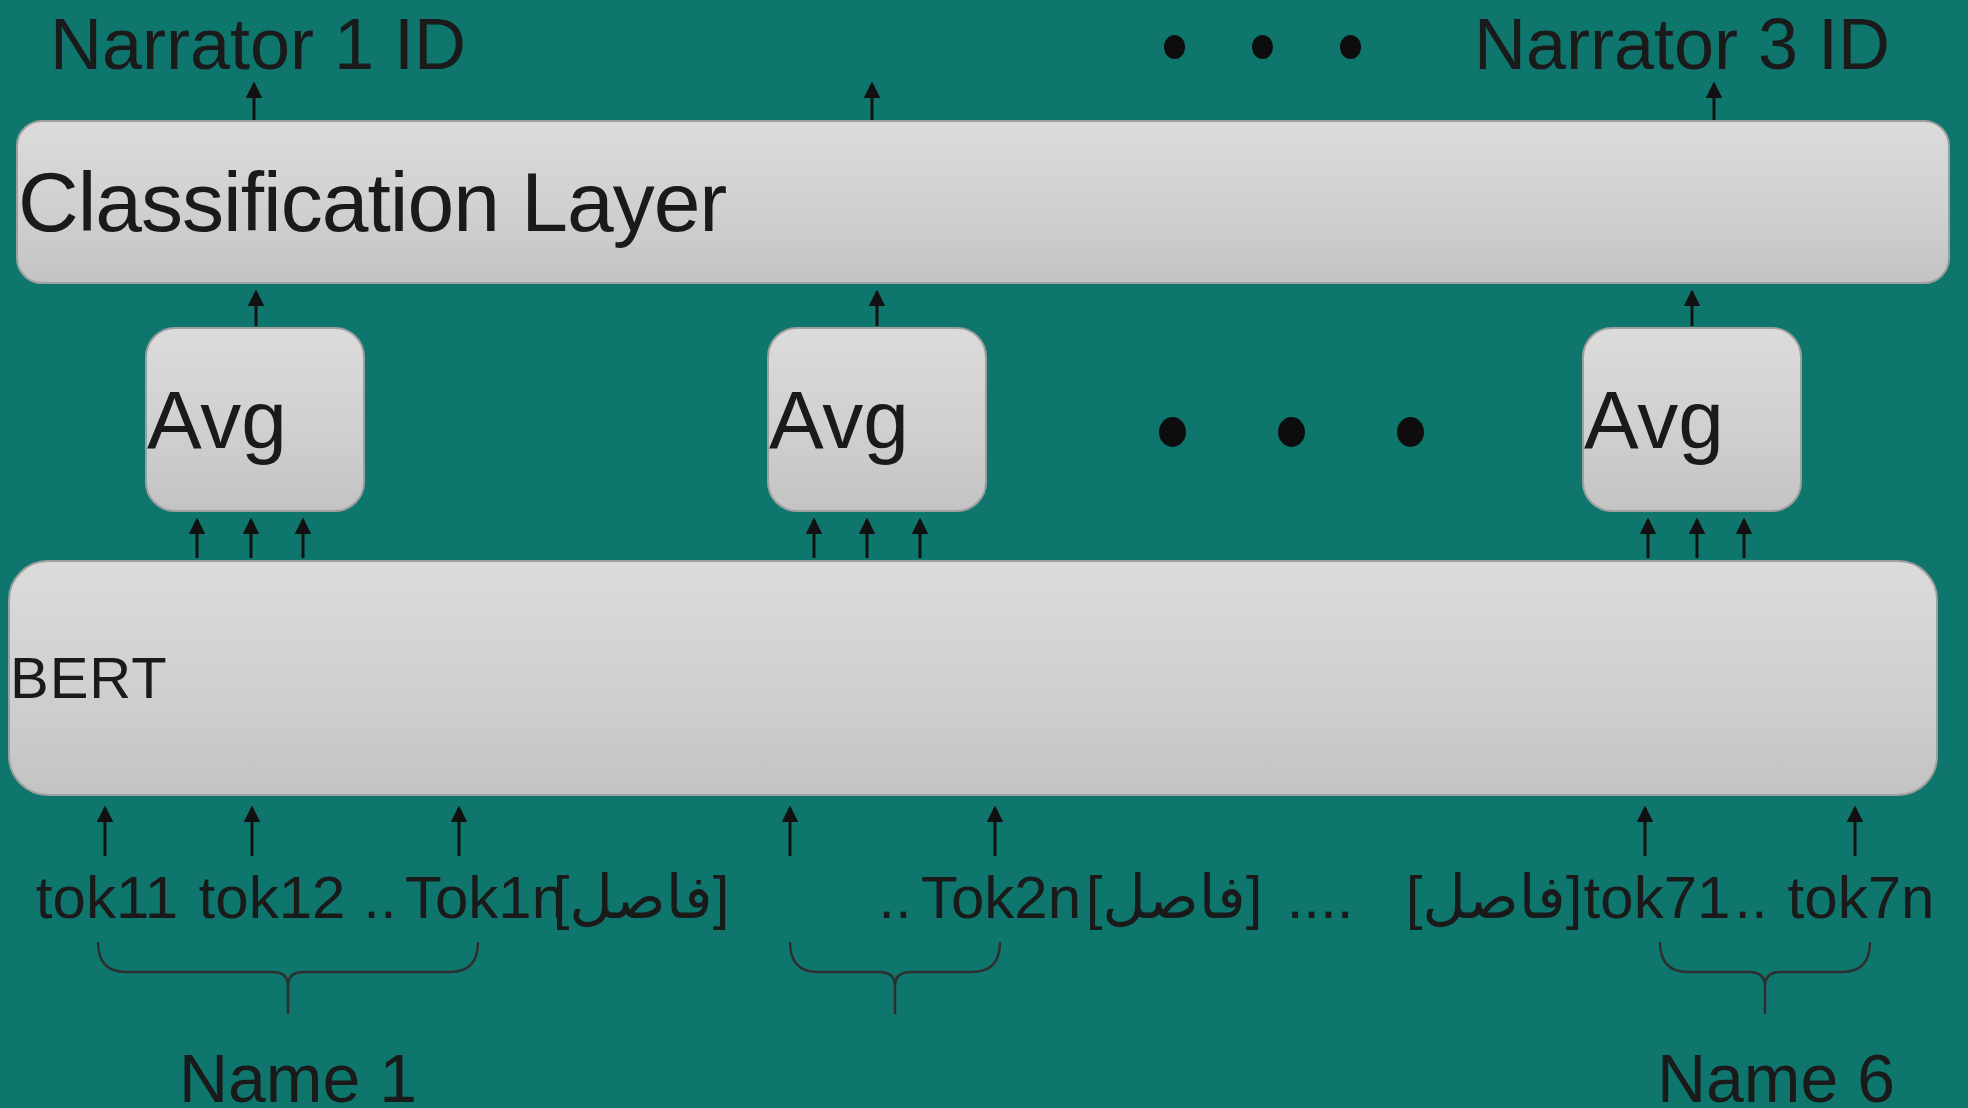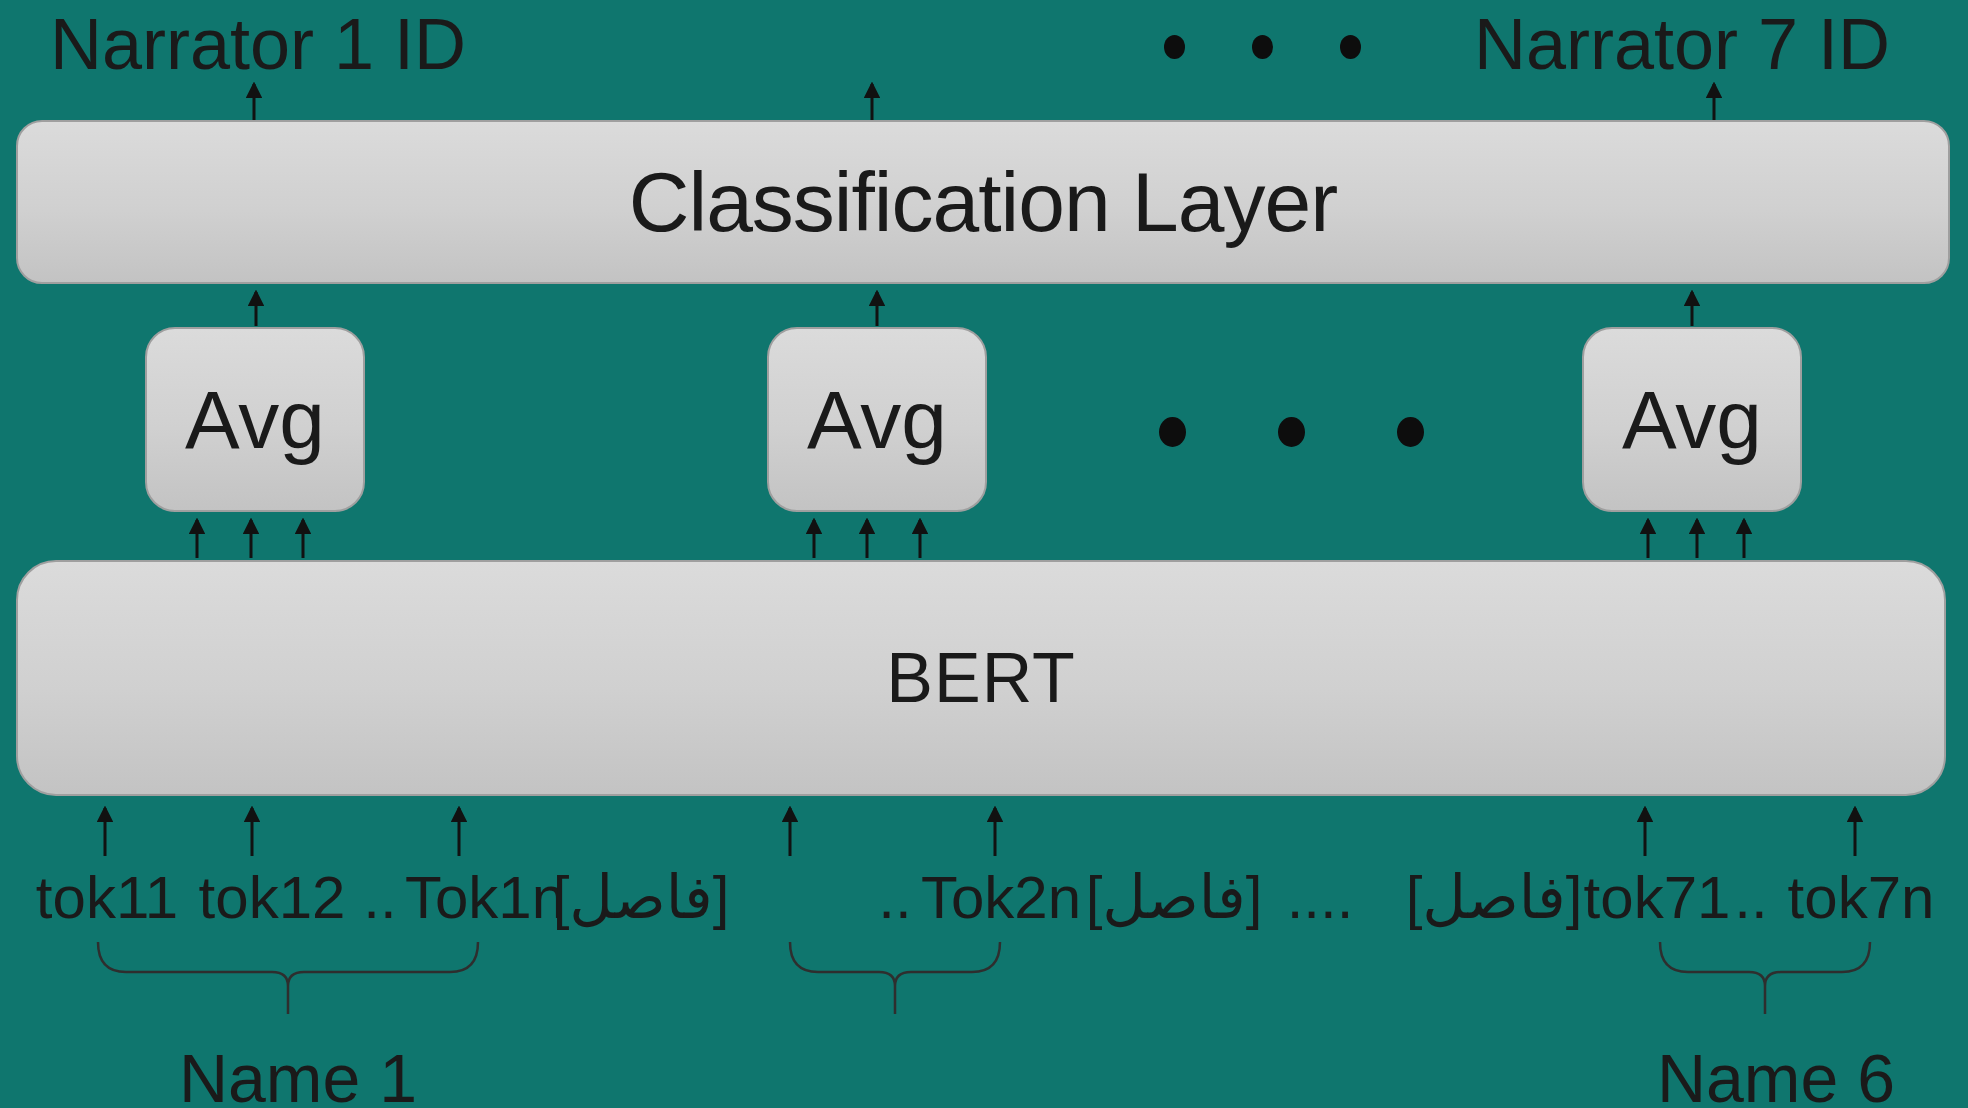--- a/index.html
+++ b/index.html
@@ -4,30 +4,30 @@
 <style>
   html,body{margin:0;padding:0;background:#ffffff;}
   .canvas{
     position:relative;width:1968px;height:1108px;background:#0f766e;
     font-family:"Liberation Sans","DejaVu Sans",sans-serif;color:#1a1a1a;overflow:hidden;
   }
   .overlay{position:absolute;left:0;top:0;width:1968px;height:1108px;}
   .label{position:absolute;transform:translateX(-50%);white-space:nowrap;line-height:1;}
   .narr{font-size:72px;top:8px;}
   .box{
-    position:absolute;display:flex;align-items:center;justify-content:center;
+    position:absolute;display:flex;align-items:center;
     border:2px solid #9f9f9f;
     background:linear-gradient(180deg,#dbdbdb 0%,#d0d0d0 55%,#c3c3c3 100%);
     box-sizing:border-box;
   }
   .box span{line-height:1;white-space:nowrap;}
   .class-layer{left:16px;top:120px;width:1934px;height:164px;border-radius:26px;font-size:84px;letter-spacing:-1px;}
   .avg{top:327px;width:220px;height:185px;border-radius:30px;font-size:82px;}
   .avg1{left:145px;} .avg2{left:767px;} .avg3{left:1582px;}
-  .bert{left:16px;top:560px;width:1930px;height:236px;border-radius:40px;font-size:70px;letter-spacing:1px;}
+  .bert{left:8px;top:560px;width:1930px;height:236px;border-radius:40px;font-size:58px;letter-spacing:1px;}
   .dots{position:absolute;display:flex;align-items:center;}
   .dot{display:block;background:#0d0d0d;border-radius:50%;}
   .dots-top{left:1164px;top:35px;gap:67px;}
   .dots-top .dot{width:21px;height:24px;}
   .dots-mid{left:1159px;top:417px;gap:92px;}
   .dots-mid .dot{width:27px;height:30px;}
   .tok{font-size:60px;top:868px;}
   .name{font-size:68px;top:1044px;}
 </style>
 </head>
@@ -82,21 +82,21 @@
       <path d="M1660 942 Q1660 972 1688 972 L1749 972 Q1765 972 1765 986 L1765 1014 M1765 986 Q1765 972 1781 972 L1842 972 Q1870 972 1870 942"></path>
     </g>
   </svg>
 
   <div class="label narr" style="left:258px">Narrator 1 ID</div>
   <div class="dots dots-top">
     <i class="dot"></i>
     <i class="dot"></i>
     <i class="dot"></i>
   </div>
-  <div class="label narr" style="left:1682px">Narrator 7 ID</div>
+  <div class="label narr" style="left:1682px">Narrator 3 ID</div>
 
   <div class="box class-layer">
     <span>Classification Layer</span>
   </div>
 
   <div class="box avg avg1">
     <span>Avg</span>
   </div>
   <div class="box avg avg2">
     <span>Avg</span>

